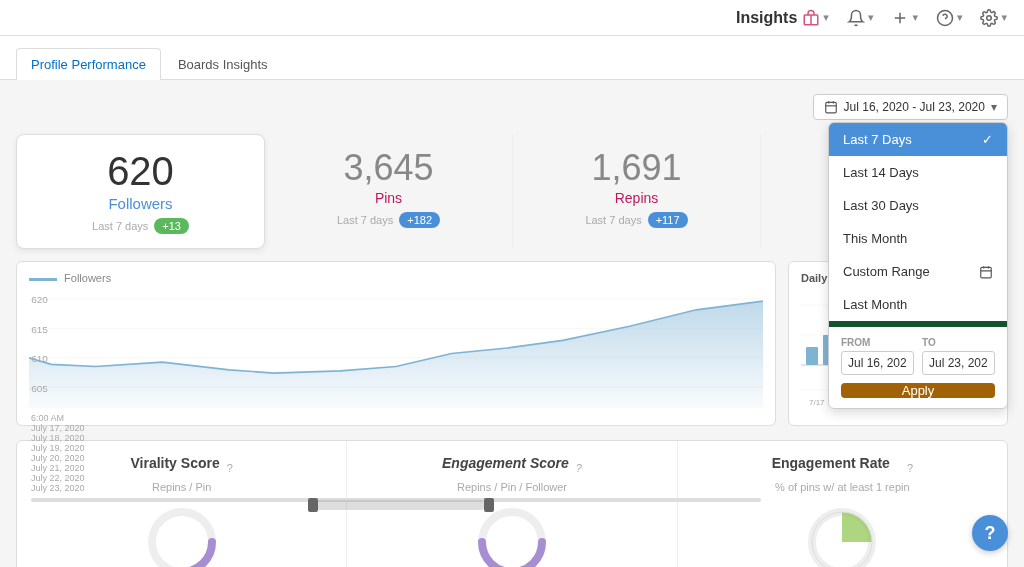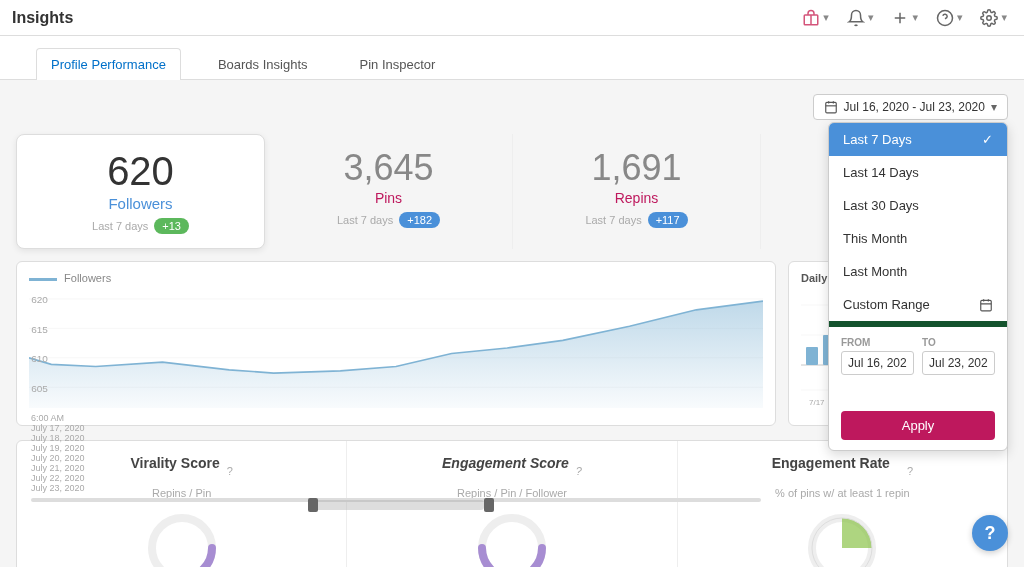--- a/index.html
+++ b/index.html
@@ -5,21 +5,21 @@
     * { box-sizing: border-box; margin: 0; padding: 0; }
     body { font-family: -apple-system, BlinkMacSystemFont, 'Segoe UI', Arial, sans-serif; background: #f5f5f5; font-size: 13px; color: #333; width: 1024px; height: 567px; overflow: hidden; }
 
     
     .top-nav {
       background: #fff;
       border-bottom: 1px solid #ddd;
       height: 36px;
       display: flex;
       align-items: center;
-      justify-content: space-between;
+      justify-content: flex-end;
       padding: 0 12px;
     }
     .top-nav-title {
       font-size: 16px;
       font-weight: 600;
       color: #333;
     }
     .top-nav-icons {
       display: flex;
       gap: 8px;
@@ -50,21 +50,20 @@
     .tab {
       padding: 8px 14px;
       font-size: 13px;
       cursor: pointer;
       border: 1px solid transparent;
       border-bottom: none;
       border-radius: 4px 4px 0 0;
       color: #555;
       background: transparent;
       margin-bottom: -1px;
-      margin-left: 20px;
     }
     .tab.active {
       background: #fff;
       border-color: #ddd;
       border-bottom-color: #fff;
       color: #0070c9;
       font-weight: 500;
     }
 
     
@@ -137,29 +136,28 @@
     .from-to-input {
       border: 1px solid #ccc;
       border-radius: 3px;
       padding: 4px 6px;
       font-size: 12px;
       width: 100%;
       color: #333;
     }
     .apply-btn {
       width: 100%;
-      background: #be185d;
+      background: #a16207;
       color: #fff;
       border: none;
       border-radius: 4px;
-      padding: 7px;
+      padding: 0;
       font-size: 13px;
       cursor: pointer;
       font-weight: 500;
-      margin-top: 28px;
     }
 
     
     .stats-row {
       display: flex;
       gap: 0;
       margin-bottom: 12px;
       margin-top: 40px;
     }
     .stat-card {
@@ -231,21 +229,21 @@
       background: #fff;
       border: 1px solid #ddd;
       border-radius: 6px;
     }
     .metric-card {
       flex: 1;
       padding: 14px 16px;
       text-align: center;
     }
     .metric-card:not(:last-child) { border-right: 1px solid #eee; }
-    .metric-title { font-size: 14px; font-weight: 600; color: #444; margin-bottom: 16px; }
+    .metric-title { font-size: 14px; font-weight: 600; color: #444; margin-bottom: 10px; }
     .metric-subtitle { font-size: 11px; color: #aaa; margin-bottom: 9px; }
     .donut-wrapper { width: 80px; height: 80px; margin: 6px auto 4px; position: relative; }
 
     
     .gauge-svg { width: 80px; height: 80px; }
 
     .help-btn {
       position: fixed;
       bottom: 16px;
       right: 16px;
@@ -315,21 +313,20 @@
           <path d="M19.4 15a1.65 1.65 0 00.33 1.82l.06.06a2 2 0 010 2.83 2 2 0 01-2.83 0l-.06-.06a1.65 1.65 0 00-1.82-.33 1.65 1.65 0 00-1 1.51V21a2 2 0 01-4 0v-.09A1.65 1.65 0 009 19.4a1.65 1.65 0 00-1.82.33l-.06.06a2 2 0 01-2.83-2.83l.06-.06A1.65 1.65 0 004.68 15a1.65 1.65 0 00-1.51-1H3a2 2 0 010-4h.09A1.65 1.65 0 004.6 9a1.65 1.65 0 00-.33-1.82l-.06-.06a2 2 0 012.83-2.83l.06.06A1.65 1.65 0 009 4.68a1.65 1.65 0 001-1.51V3a2 2 0 014 0v.09a1.65 1.65 0 001 1.51 1.65 1.65 0 001.82-.33l.06-.06a2 2 0 012.83 2.83l-.06.06A1.65 1.65 0 0019.4 9a1.65 1.65 0 001.51 1H21a2 2 0 010 4h-.09a1.65 1.65 0 00-1.51 1z"></path>
       </svg>
       <span style="font-size:11px;color:#888">▾</span>
     </div>
   </div>
 </div>
 
 <div class="tabs-bar">
   <div class="tab active">Profile Performance</div>
   <div class="tab">Boards Insights</div>
-  <div class="tab">Pin Inspector</div>
 </div>
 
 <div class="main-content">
 
   <button class="date-range-btn">
     <svg width="14" height="14" viewBox="0 0 24 24" fill="none" stroke="#555" stroke-width="2">
       <rect x="3" y="4" width="18" height="18" rx="2"></rect>
         <line x1="16" y1="2" x2="16" y2="6"></line>
         <line x1="8" y1="2" x2="8" y2="6"></line>
         <line x1="3" y1="10" x2="21" y2="10"></line>
@@ -345,31 +342,31 @@
     </div>
     <div class="dropdown-item">
       <span>Last 14 Days</span>
     </div>
     <div class="dropdown-item">
       <span>Last 30 Days</span>
     </div>
     <div class="dropdown-item">
       <span>This Month</span>
     </div>
-    <div class="dropdown-item">
-      <span>Last Month</span>
-    </div>
     <div class="dropdown-item custom-range-item">
       <span>Custom Range</span>
       <svg width="14" height="14" viewBox="0 0 24 24" fill="none" stroke="#555" stroke-width="2">
         <rect x="3" y="4" width="18" height="18" rx="2"></rect>
           <line x1="16" y1="2" x2="16" y2="6"></line>
           <line x1="8" y1="2" x2="8" y2="6"></line>
           <line x1="3" y1="10" x2="21" y2="10"></line>
       </svg>
+    </div>
+    <div class="dropdown-item">
+      <span>Last Month</span>
     </div>
     <div class="custom-range-section">
       <div class="from-to-row">
         <div class="from-to-col">
           <div class="from-to-label">FROM</div>
           <input class="from-to-input" type="text" value="Jul 16, 2020" readonly="" style="">
         </div>
         <div class="from-to-col">
           <div class="from-to-label">TO</div>
           <input class="from-to-input" type="text" value="Jul 23, 2020" readonly="" style="">

